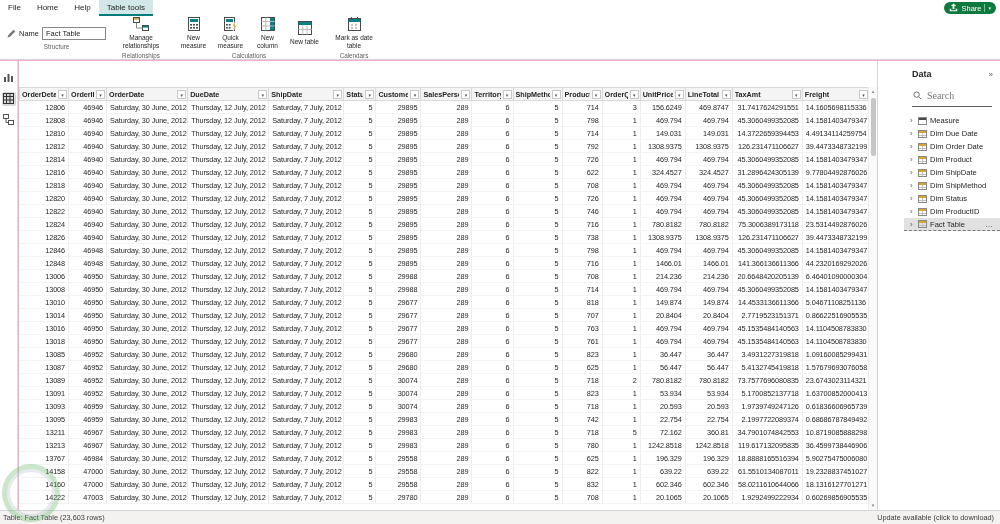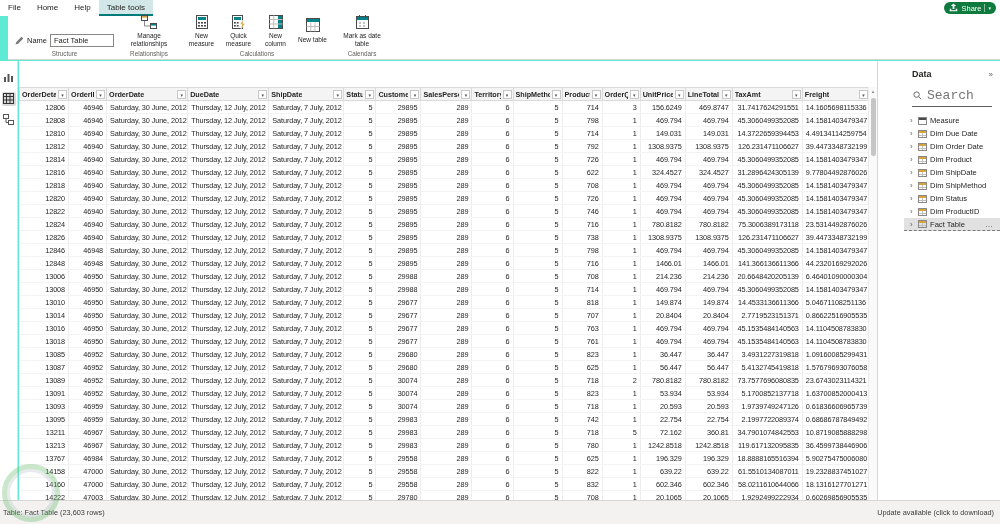--- a/index.html
+++ b/index.html
@@ -1,30 +1,30 @@
 <!DOCTYPE html>
 <html><head>
 <meta charset="utf-8">
 <style>
   html,body{margin:0;padding:0;background:#e8e8e8;}
-  .app{position:relative;width:1000px;height:524px;overflow:hidden;background:#5eead4;
+  .app{position:relative;width:1000px;height:524px;overflow:hidden;background:#f9a8d4;
        font-family:"Liberation Sans","DejaVu Sans",sans-serif;-webkit-font-smoothing:antialiased;}
 
   
   .tabbar{position:absolute;top:0;left:0;right:0;height:16px;display:flex;background:#fff;}
   .tab{padding:0 8px;font-size:8px;line-height:16px;color:#252423;}
   .tab.active{background:#d2e8e8;box-shadow:inset 0 -2px 0 #027b7b;}
   .share{position:absolute;right:4px;top:2px;height:12px;background:#0e7a3d;border-radius:6px;
          display:flex;align-items:center;color:#fff;font-size:7.5px;padding:0 5px;gap:3px;}
   .share-sep{width:1px;height:8px;background:rgba(255,255,255,.5);}
   .share-chev{font-size:5px;line-height:12px;}
 
   
-  .ribbon{position:absolute;top:16px;left:8px;right:0;height:44px;background:#fff;
-          border-bottom:1px solid #d6d6d6;display:flex;align-items:flex-end;padding-left:2px;box-sizing:border-box;}
+  .ribbon{position:absolute;top:16px;left:0;right:0;height:44px;background:#fff;
+          border-bottom:1px solid #d6d6d6;display:flex;align-items:center;padding-left:2px;box-sizing:border-box;}
   .rgroup{display:flex;flex-direction:column;align-items:center;padding:1px 5px;}
   .rcontent{flex:1;display:flex;align-items:center;gap:2px;}
   .glabel{font-size:6.3px;color:#605e5c;line-height:9px;}
   .vsep{width:1px;background:#e1dfdd;margin:4px 0;}
   .name-row{gap:3px;}
   .nlabel{font-size:7.5px;color:#252423;}
   .ninput{width:64px;height:13px;border:1px solid #8a8886;font-size:7.5px;padding:0 3px;
           font-family:inherit;color:#252423;box-sizing:border-box;}
   .rbtn{display:flex;flex-direction:column;align-items:center;gap:2px;width:33px;font-size:6.5px;
         line-height:1.15;text-align:center;color:#252423;padding:2px 1px;border-radius:2px;}
@@ -54,34 +54,34 @@
   .sarrow{font-size:5px;color:#888;height:9px;line-height:9px;}
   .sarrow.down{margin-top:auto;}
   .sthumb{width:5px;height:58px;background:#c6c6c6;border-radius:2px;margin-top:2px;}
 
   
   .datapane{position:absolute;top:61px;right:0;width:123px;bottom:14px;background:#fff;border-left:1px solid #d6d6d6;box-sizing:border-box;padding-left:26px;}
   .dp-head{display:flex;justify-content:space-between;align-items:center;padding:8px 7px 6px 8px;}
   .dp-title{font-size:9px;font-weight:700;color:#252423;}
   .dp-collapse{font-size:8px;color:#605e5c;}
   .dp-search{display:flex;align-items:center;gap:3px;margin:0 8px 7px 8px;border-bottom:1px solid #605e5c;padding:1px 1px 2px 1px;}
-  .dp-search input{border:none;outline:none;width:100%;font-size:13px;font-family:Liberation Mono, monospace;color:#252423;}
+  .dp-search input{border:none;outline:none;width:100%;font-size:10px;font-family:Liberation Serif, serif;color:#252423;}
   .fitem{display:flex;align-items:center;gap:3px;height:13px;padding:0 3px 0 6px;font-size:7.6px;color:#252423;box-sizing:border-box;}
   .fchev{font-size:8px;color:#605e5c;width:5px;line-height:13px;}
   .tico{flex:none;width:9px;height:8px;border:1px solid #8a8886;box-sizing:border-box;background:
         linear-gradient(to bottom,#d8a33a 0,#d8a33a 2px,transparent 2px),
         linear-gradient(to right,transparent 3px,#c0c0c0 3px,#c0c0c0 4px,transparent 4px),
         linear-gradient(to bottom,transparent 4px,#c0c0c0 4px,#c0c0c0 5px,transparent 5px);}
   .tico.calc{background:linear-gradient(to bottom,#4a4a4a 0,#4a4a4a 2px,transparent 2px);}
   .flabel{white-space:nowrap;overflow:hidden;}
   .fitem.sel{background:#e1e1e1;border-bottom:1px dashed #7a7a7a;}
   .fmore{margin-left:auto;margin-right:3px;color:#444;font-size:8px;letter-spacing:1px;}
 
   
-  .statusbar{position:absolute;left:0;right:0;bottom:0;height:24px;background:#f3f2f1;border-top:1px solid #d6d6d6;
+  .statusbar{position:absolute;left:0;right:0;bottom:0;height:14px;background:#f3f2f1;border-top:1px solid #d6d6d6;
              display:flex;align-items:center;justify-content:space-between;font-size:7.3px;color:#3b3a39;
              padding:0 6px 0 3px;box-sizing:border-box;}
 
   .watermark{position:absolute;left:2px;bottom:2px;width:48px;height:48px;border-radius:50%;
              border:5px solid rgba(102,187,106,.35);box-shadow:inset 0 0 0 3px rgba(176,190,197,.3);
              pointer-events:none;z-index:10;}
 </style>
 </head>
 <body>
 

